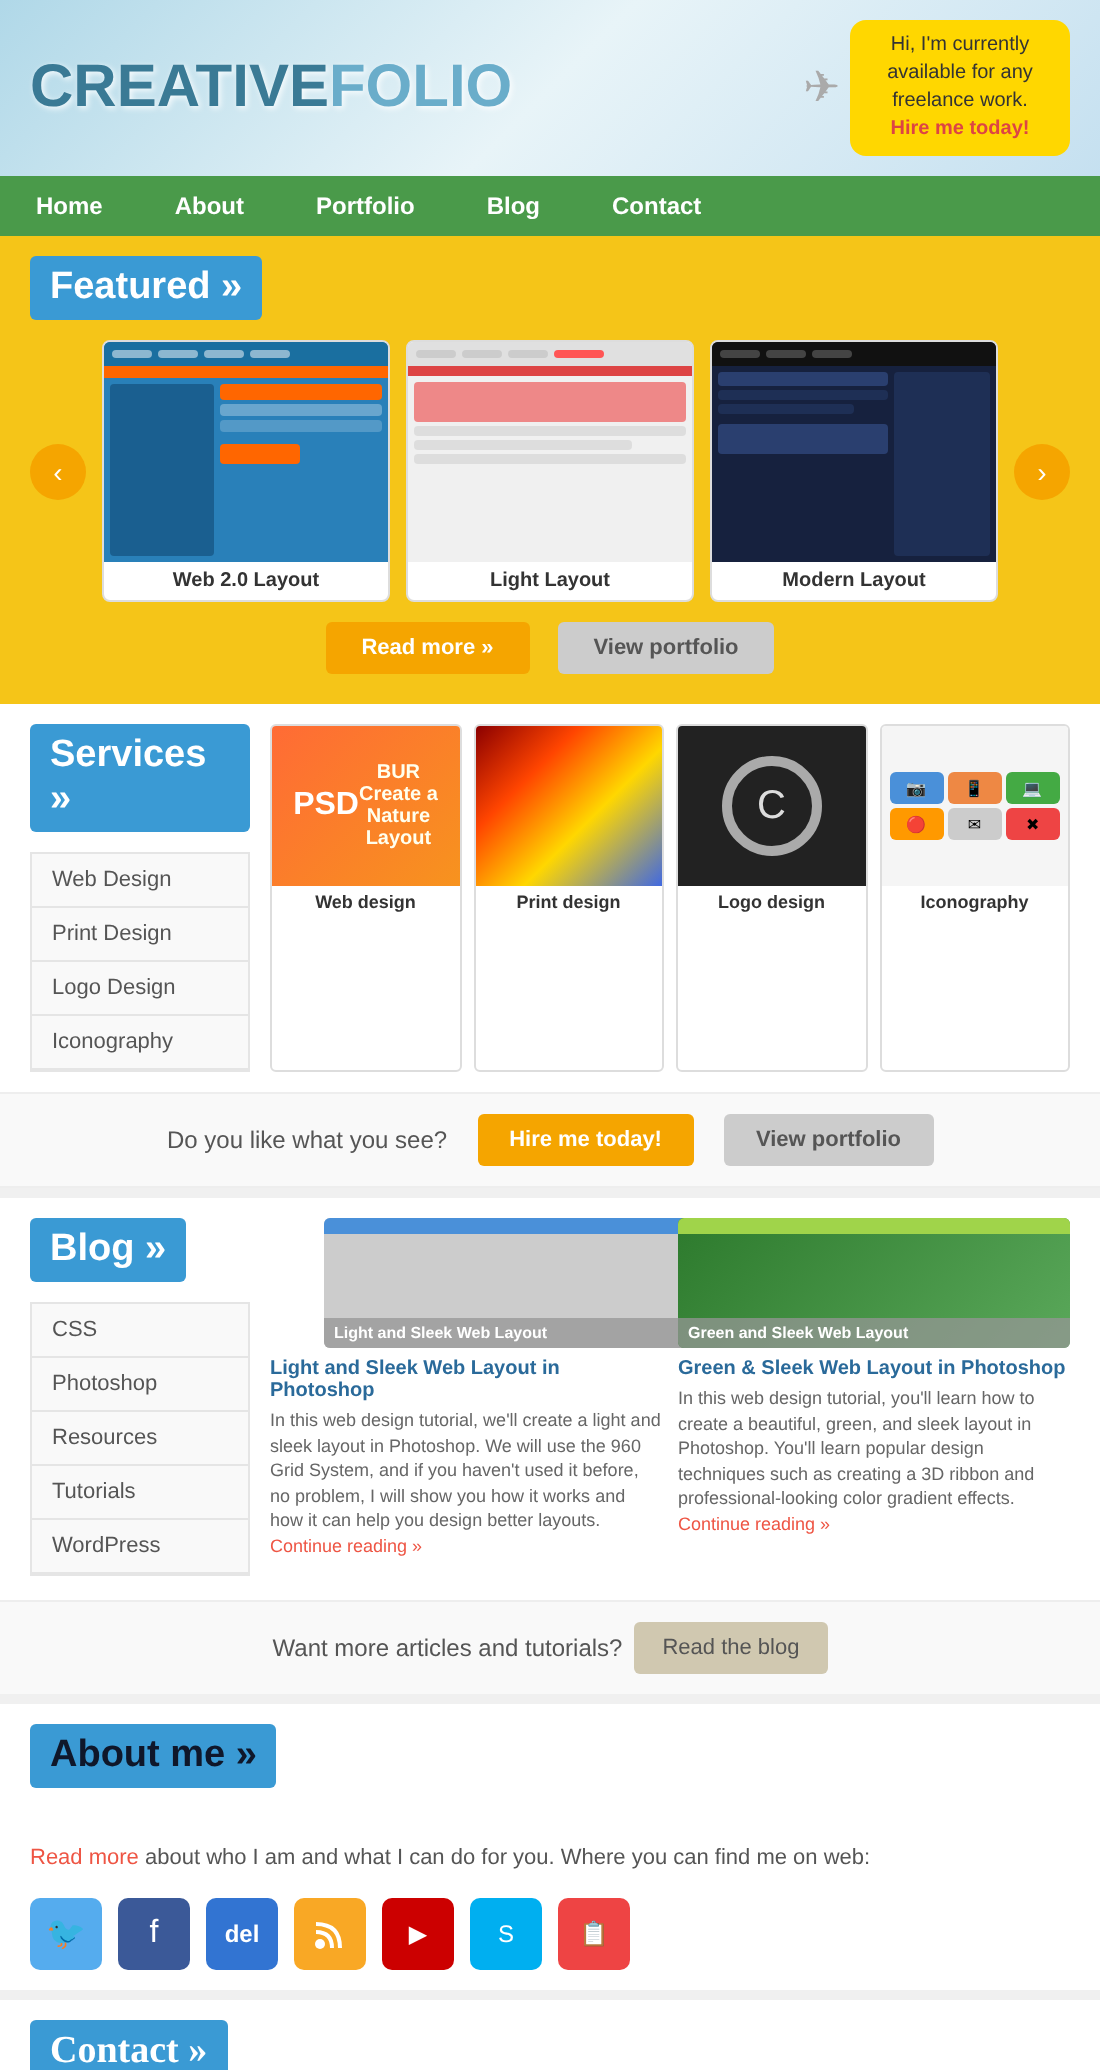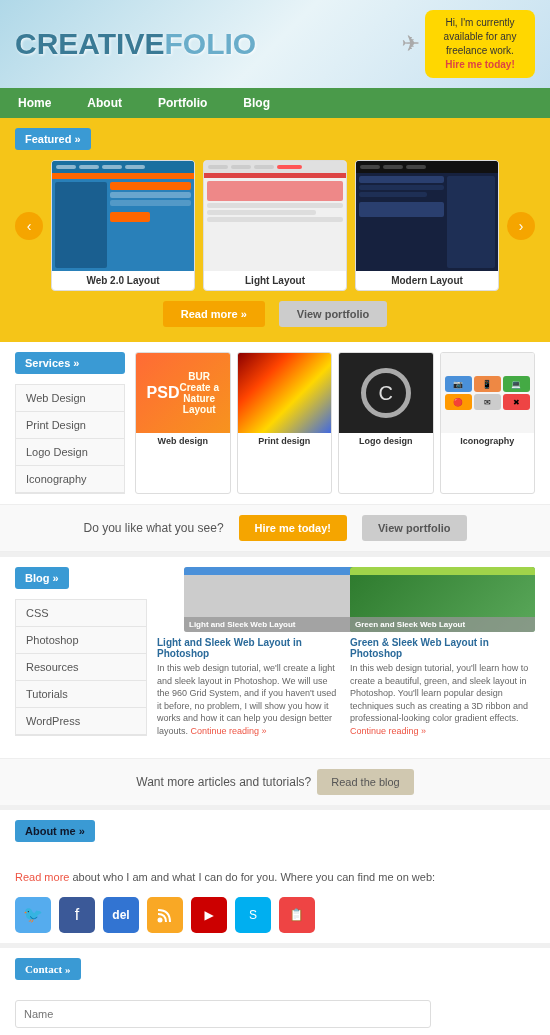--- a/index.html
+++ b/index.html
@@ -9,21 +9,21 @@
     .header { background: linear-gradient(135deg, #b0d8e8 0%, #e8f4f8 50%, #c5e0f0 100%); padding: 10px 15px; display: flex; align-items: center; justify-content: space-between; min-height: 60px; }
     .hire-bubble { background: #ffd700; border-radius: 8px; padding: 6px 10px; font-size: 10px; color: #333; text-align: center; max-width: 110px; line-height: 1.4; }
     .hire-bubble a { color: #d44; font-weight: bold; text-decoration: none; }
 
     
     .nav { background: #4a9a4a; display: flex; padding: 0; }
     .nav a { color: white; text-decoration: none; padding: 8px 18px; font-size: 12px; font-weight: bold; display: block; }
 
     
     .featured-section { background: #f5c518; padding: 10px 15px 15px; }
-    .section-header { background: #3a9ad4; color: white; font-size: 11px; font-weight: bold; padding: 5px 10px; margin-bottom: 10px; display: inline-block; border-radius: 3px; }
+    .section-header { background: #3a9ad4; color: white; font-size: 19px; font-weight: bold; padding: 5px 10px; margin-bottom: 10px; display: inline-block; border-radius: 3px; }
     .featured-carousel { position: relative; display: flex; align-items: center; gap: 8px; }
     .carousel-arrow { background: #f5a500; color: white; border: none; border-radius: 50%; width: 28px; height: 28px; font-size: 14px; cursor: pointer; display: flex; align-items: center; justify-content: center; flex-shrink: 0; }
     .carousel-items { display: flex; gap: 8px; flex: 1; }
     .carousel-item { flex: 1; background: white; border: 1px solid #ddd; border-radius: 4px; overflow: hidden; text-align: center; }
     .carousel-item .thumb { width: 100%; height: 110px; overflow: hidden; position: relative; }
     .carousel-item .label { font-size: 10px; color: #333; padding: 4px; font-weight: bold; }
 
     
     .thumb-web20 { background: linear-gradient(#1a6fa0, #2980b9); }
     .thumb-light { background: linear-gradient(#e8e8e8, #f5f5f5); }
@@ -56,21 +56,21 @@
 
     
     .hire-bar { background: #f9f9f9; border-top: 1px solid #eee; border-bottom: 1px solid #eee; padding: 10px 15px; display: flex; align-items: center; justify-content: center; gap: 15px; }
     .hire-bar span { font-size: 12px; color: #555; }
     .btn-hire { background: #f5a500; color: white; border: none; padding: 7px 16px; font-size: 11px; font-weight: bold; border-radius: 3px; cursor: pointer; }
     .btn-portfolio { background: #ccc; color: #555; border: none; padding: 7px 16px; font-size: 11px; font-weight: bold; border-radius: 3px; cursor: pointer; }
 
     
     .blog-section { background: white; padding: 10px 15px; margin-top: 5px; }
     .blog-inner { display: flex; gap: 10px; }
-    .blog-sidebar { width: 132px; flex-shrink: 0; }
+    .blog-sidebar { width: 110px; flex-shrink: 0; }
     .blog-nav { background: #f9f9f9; border: 1px solid #e5e5e5; }
     .blog-nav a { display: block; padding: 7px 10px; font-size: 11px; color: #555; text-decoration: none; border-bottom: 1px solid #e5e5e5; }
     .blog-content { flex: 1; }
     .blog-posts { display: flex; gap: 8px; margin-bottom: 10px; }
     .blog-post { flex: 1; }
     .blog-thumb { width: 100%; height: 65px; border-radius: 3px; overflow: hidden; margin-bottom: 5px; position: relative; }
     .blog-thumb-light { background: linear-gradient(135deg, #ddd 0%, #bbb 100%); margin-left: 27px; }
     .blog-thumb-green { background: linear-gradient(135deg, #3a7a3a, #4a9a4a); }
     .blog-post h4 { font-size: 10px; color: #2a6a9a; margin-bottom: 3px; }
     .blog-post p { font-size: 9px; color: #666; line-height: 1.4; }
@@ -126,20 +126,21 @@
       <a href="#">Hire me today!</a>
     </div>
   </div>
 </div>
 
 <nav class="nav">
   <a href="#">Home</a>
   <a href="#">About</a>
   <a href="#">Portfolio</a>
   <a href="#">Blog</a>
+  <a href="#">Contact</a>
 </nav>
 
 <div class="featured-section">
   <div class="section-header">Featured »</div>
   <div class="featured-carousel">
     <button class="carousel-arrow">‹</button>
     <div class="carousel-items">
 
       <div class="carousel-item">
         <div class="thumb thumb-web20">

